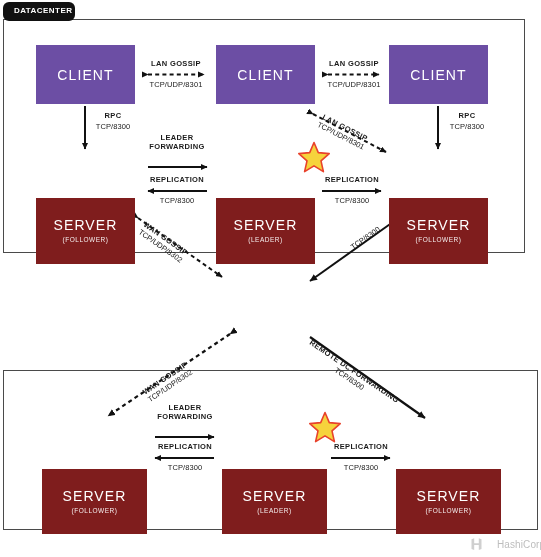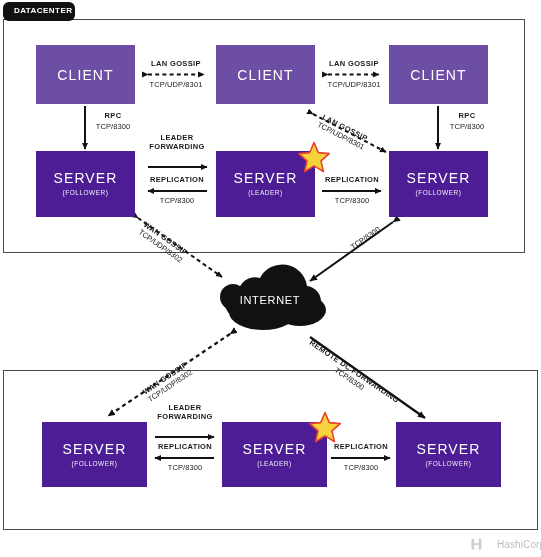--- a/index.html
+++ b/index.html
@@ -16,21 +16,21 @@
           padding:5px 10px 5px 11px;box-sizing:border-box;
           white-space:nowrap;line-height:1;z-index:6;}
 
   
   .node{position:absolute;display:flex;flex-direction:column;
         align-items:center;justify-content:center;color:#fff;z-index:4;
         box-sizing:border-box;}
   .node .t1{font-size:14px;letter-spacing:1.1px;line-height:1;font-weight:400;}
   .node .t2{font-size:6.5px;letter-spacing:.5px;margin-top:5px;line-height:1;opacity:.92;}
   .client{background:#6c4ea4;}
-  .server{background:#4c1d95;}
+  .server{background:#7f1d1d;margin-top:47px;}
 
   
   .lbl{position:absolute;z-index:5;text-align:center;color:#1a1a1a;
        line-height:1.15;white-space:nowrap;}
   .lbl .hdr{font-size:7.5px;font-weight:bold;letter-spacing:.35px;display:block;}
   .lbl .prt{font-size:7.5px;font-weight:400;letter-spacing:.1px;display:block;}
 
   .rot{position:absolute;z-index:5;color:#1a1a1a;white-space:nowrap;
        transform-origin:0 0;line-height:1.2;}
   .rot .hdr{font-size:7.5px;font-weight:bold;letter-spacing:.35px;display:block;}
@@ -197,30 +197,20 @@
 
   <div class="rot" style="left:147px;top:220px;transform:rotate(35deg);text-align:center;">
     <span class="hdr">WAN GOSSIP</span>
     <span class="prt">TCP/UDP/8302</span>
   </div>
 
   <div class="rot" style="left:349px;top:244px;transform:rotate(-35deg);text-align:center;">
     <span class="prt">TCP/8300</span>
   </div>
 
-  <div class="cloud-wrap" style="left:203px;top:264px;width:134px;height:76px;">
-    <svg viewBox="0 0 134 76" width="134" height="76" xmlns="http://www.w3.org/2000/svg">
-      <path d="M35 30 A17 17 0 0 1 57 14 A25 25 0 0 1 104 22 A16 16 0 0 1 118 38
-               A16 16 0 0 1 104 54 L36 54 A15 15 0 0 1 22 40 A14 14 0 0 1 30 27 Z" fill="#111111"></path>
-      <ellipse cx="30" cy="33" rx="13" ry="13" fill="#111111"></ellipse>
-      <ellipse cx="60" cy="48" rx="34" ry="18" fill="#111111"></ellipse>
-      <ellipse cx="97" cy="46" rx="26" ry="16" fill="#111111"></ellipse>
-    </svg>
-    <span class="cloud-label" style="left:0;top:30px;width:134px;text-align:center;">INTERNET</span>
-  </div>
 
   <div class="dc-box" style="left:3px;top:370px;width:535px;height:160px;"></div>
 
   <div class="node server" style="left:42px;top:422px;width:105px;height:65px;">
     <span class="t1">SERVER</span>
     <span class="t2">(FOLLOWER)</span>
   </div>
   <div class="node server" style="left:222px;top:422px;width:105px;height:65px;">
     <span class="t1">SERVER</span>
     <span class="t2">(LEADER)</span>

